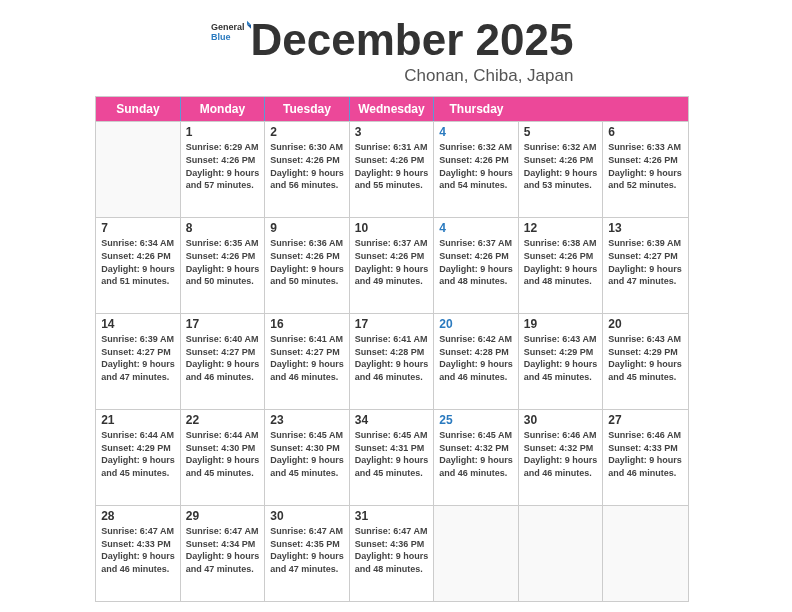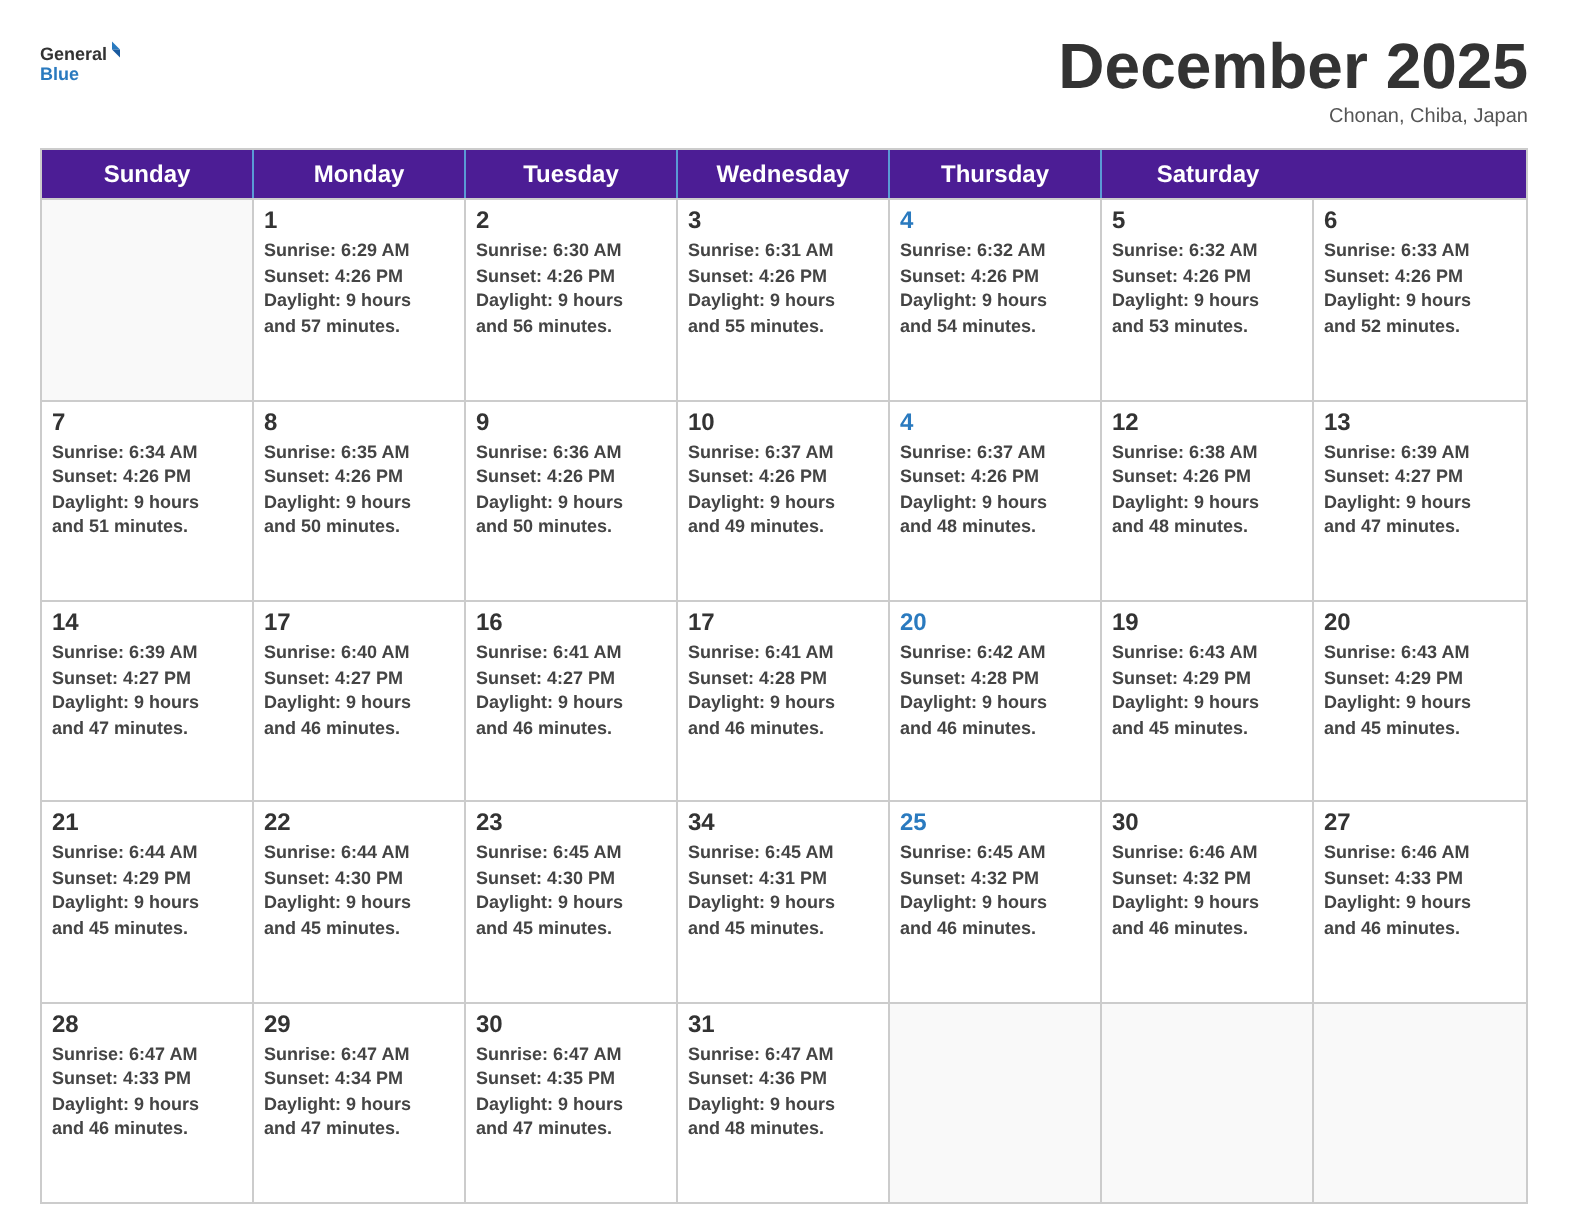--- a/index.html
+++ b/index.html
@@ -9,56 +9,57 @@
       font-family: Arial, sans-serif;
       background: #fff;
       overflow: hidden;
     }
     .page {
       width: 784px;
       height: 612px;
       padding: 16px 20px 10px 20px;
       display: flex;
       flex-direction: column;
+      align-items: center;
     }
     .header {
       display: flex;
       justify-content: space-between;
       align-items: flex-start;
       margin-bottom: 10px;
     }
     .logo {
       display: flex;
       align-items: center;
       gap: 4px;
     }
     .title-block {
       text-align: right;
     }
     .month-title {
-      font-size: 32px;
+      font-size: 44px;
       font-weight: bold;
       color: #333;
       line-height: 1.1;
     }
     .location {
-      font-size: 10px;
+      font-size: 17px;
       color: #555;
       margin-top: 2px;
     }
     .calendar {
       flex: 1;
       display: flex;
       flex-direction: column;
       border: 1px solid #ccc;
     }
     .cal-header {
       display: grid;
       grid-template-columns: repeat(7, 1fr);
-      background: #4c1d95;
+      background: #ec4899;
     }
     .cal-header-cell {
       color: #fff;
       font-size: 12px;
       font-weight: bold;
       text-align: center;
       padding: 5px 2px;
       border-right: 1px solid #5a9ad5;
     }
     .cal-header-cell:last-child { border-right: none; }
@@ -116,21 +117,20 @@
     </div>
   </div>
 
   <div class="calendar">
     <div class="cal-header">
     <div class="cal-header-cell">Sunday</div>
         <div class="cal-header-cell">Monday</div>
         <div class="cal-header-cell">Tuesday</div>
         <div class="cal-header-cell">Wednesday</div>
         <div class="cal-header-cell">Thursday</div>
-        <div class="cal-header-cell">Saturday</div>
       </div>
     <div class="cal-body">
     <div class="cal-row">
           <div class="cal-cell empty"></div>
           <div class="cal-cell">
             <span class="day-num">1</span>
             <div class="day-info">Sunrise: 6:29 AM<br>Sunset: 4:26 PM<br>Daylight: 9 hours<br>and 57 minutes.</div>
           </div>
           <div class="cal-cell">
             <span class="day-num">2</span>

